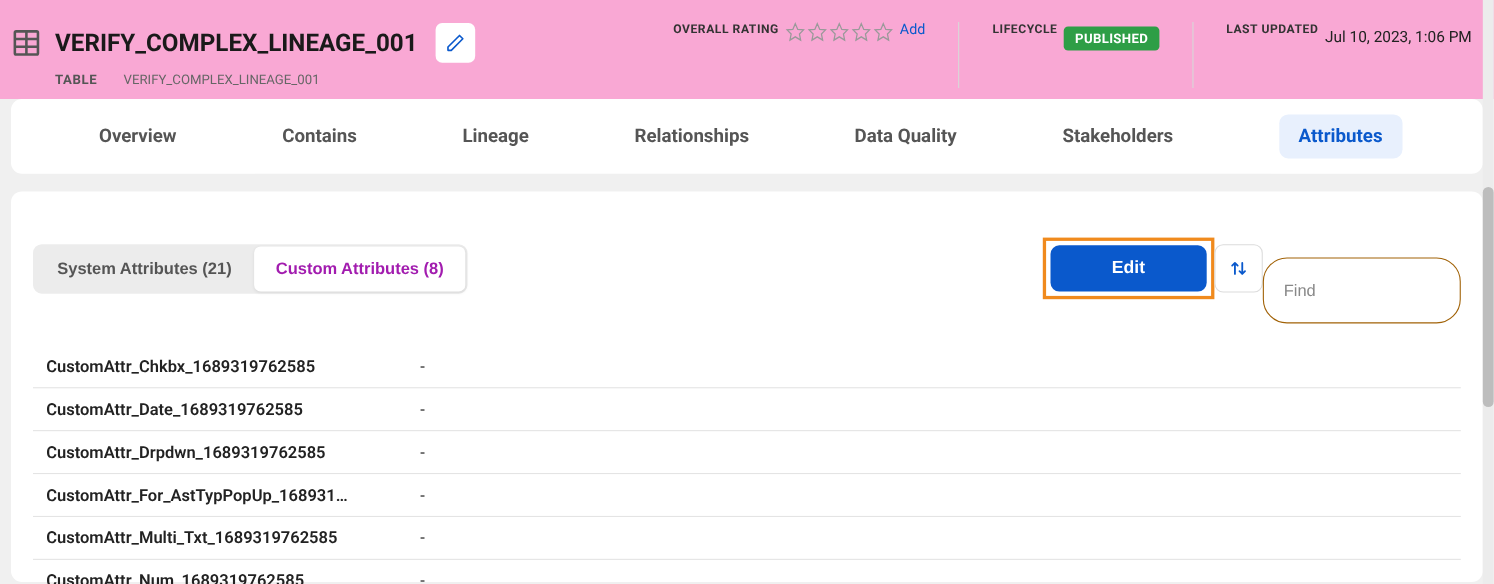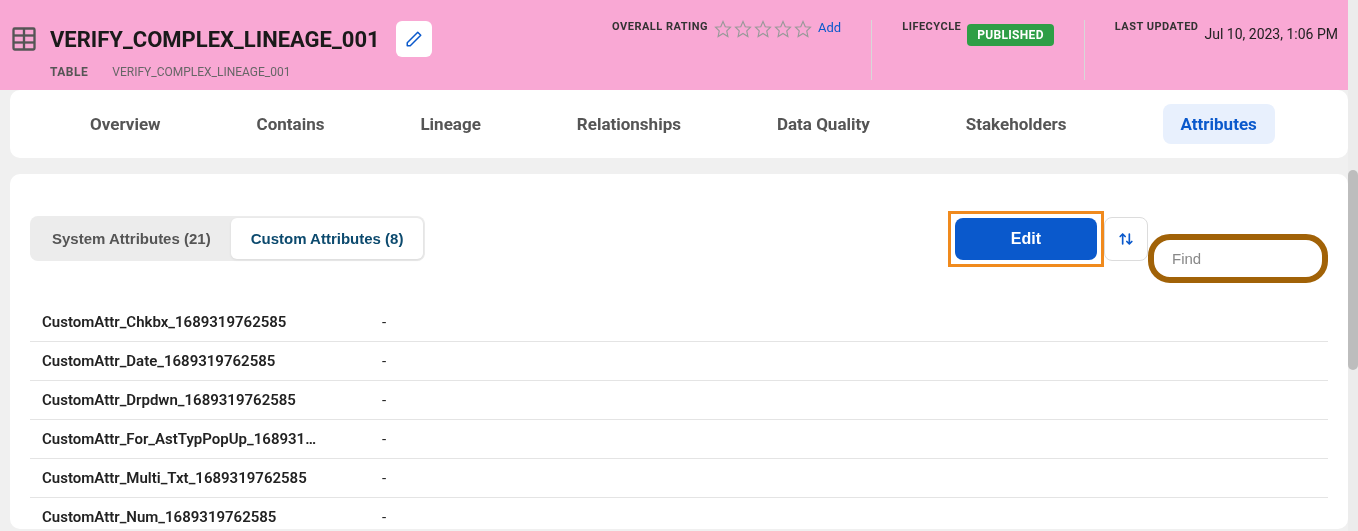--- a/index.html
+++ b/index.html
@@ -107,21 +107,21 @@
     font-weight: 700;
     border: none;
     background: transparent;
     cursor: pointer;
     border-radius: 6px;
     color: #555;
     white-space: nowrap;
   }
   .toggle-btn.active {
     background: #fff;
-    color: #0c4a6e;
+    color: #a21caf;
     box-shadow: 0 1px 3px rgba(0,0,0,0.08);
     text-align: center;
   }
   .right-controls { display: flex; align-items: center; }
   .edit-wrap {
     border: 3px solid #f08a1d;
     padding: 4px;
     display: flex; align-items: center; gap: 8px;
   }
   .edit-button {
@@ -129,21 +129,21 @@
     font-size: 16px; font-weight: 700;
     padding: 12px 56px;
     border-radius: 8px; cursor: pointer;
   }
   .sort-button {
     width: 44px; height: 44px; border: 1px solid #dcdcdc; background: #fff;
     border-radius: 8px; display: flex; align-items: center; justify-content: center;
     cursor: pointer;
   }
   .find-input {
-    width: 180px; height: 49px; border: 6px solid #a16207; border-radius: 22px;
+    width: 180px; height: 60px; border: 1px solid #a16207; border-radius: 22px;
     padding: 0 18px; font-size: 15px; outline: none; margin-top: 40px;
   }
   .find-input::placeholder { color: #888; }
 
   
   .attr-table { width: 100%; }
   .attr-head {
     display: grid;
     grid-template-columns: 340px 1fr;
     padding: 8px 12px;

